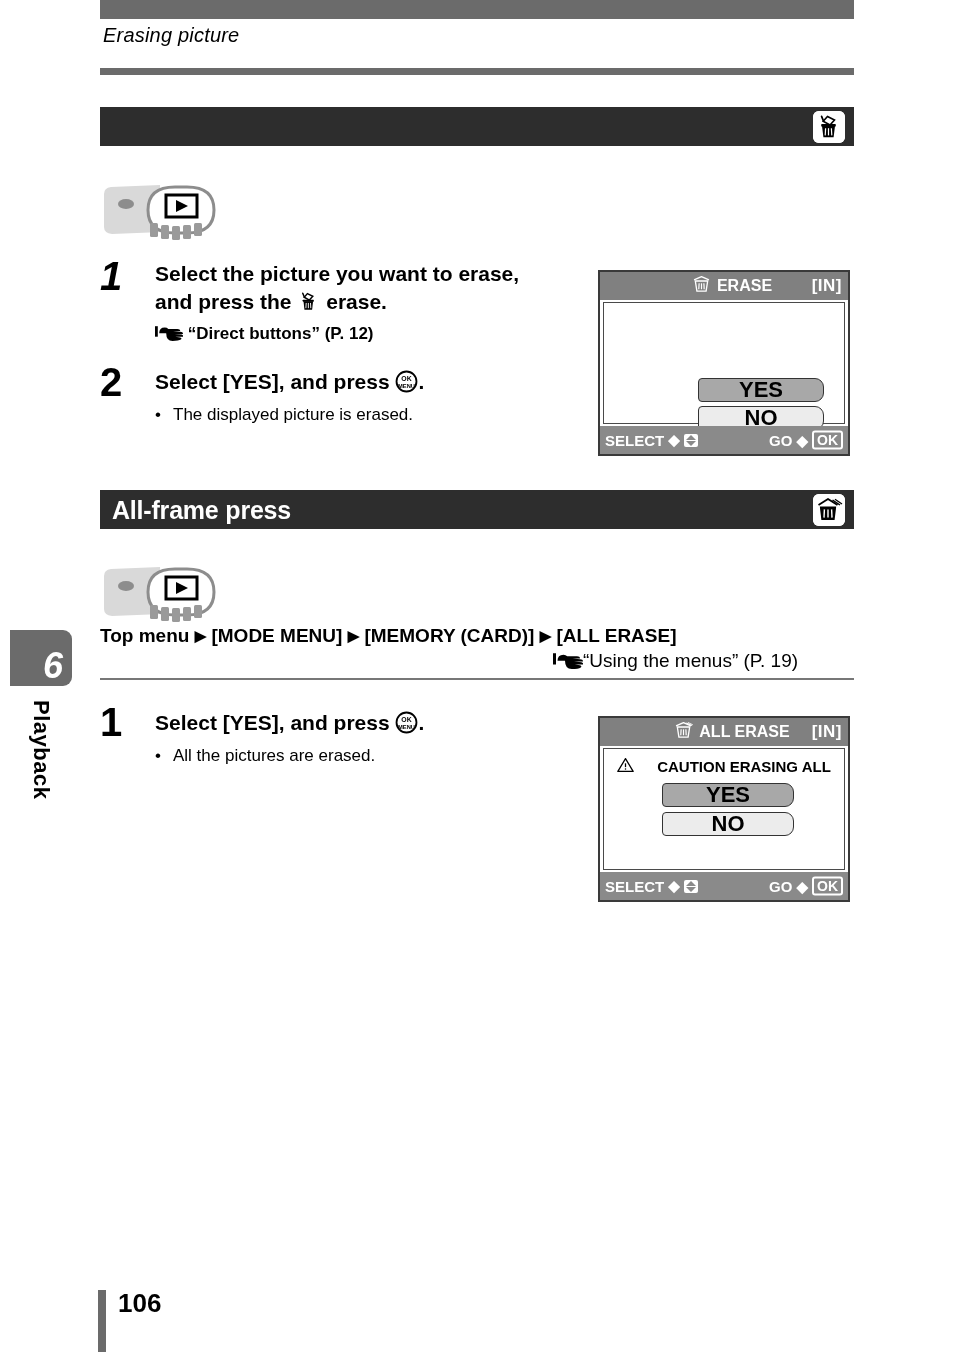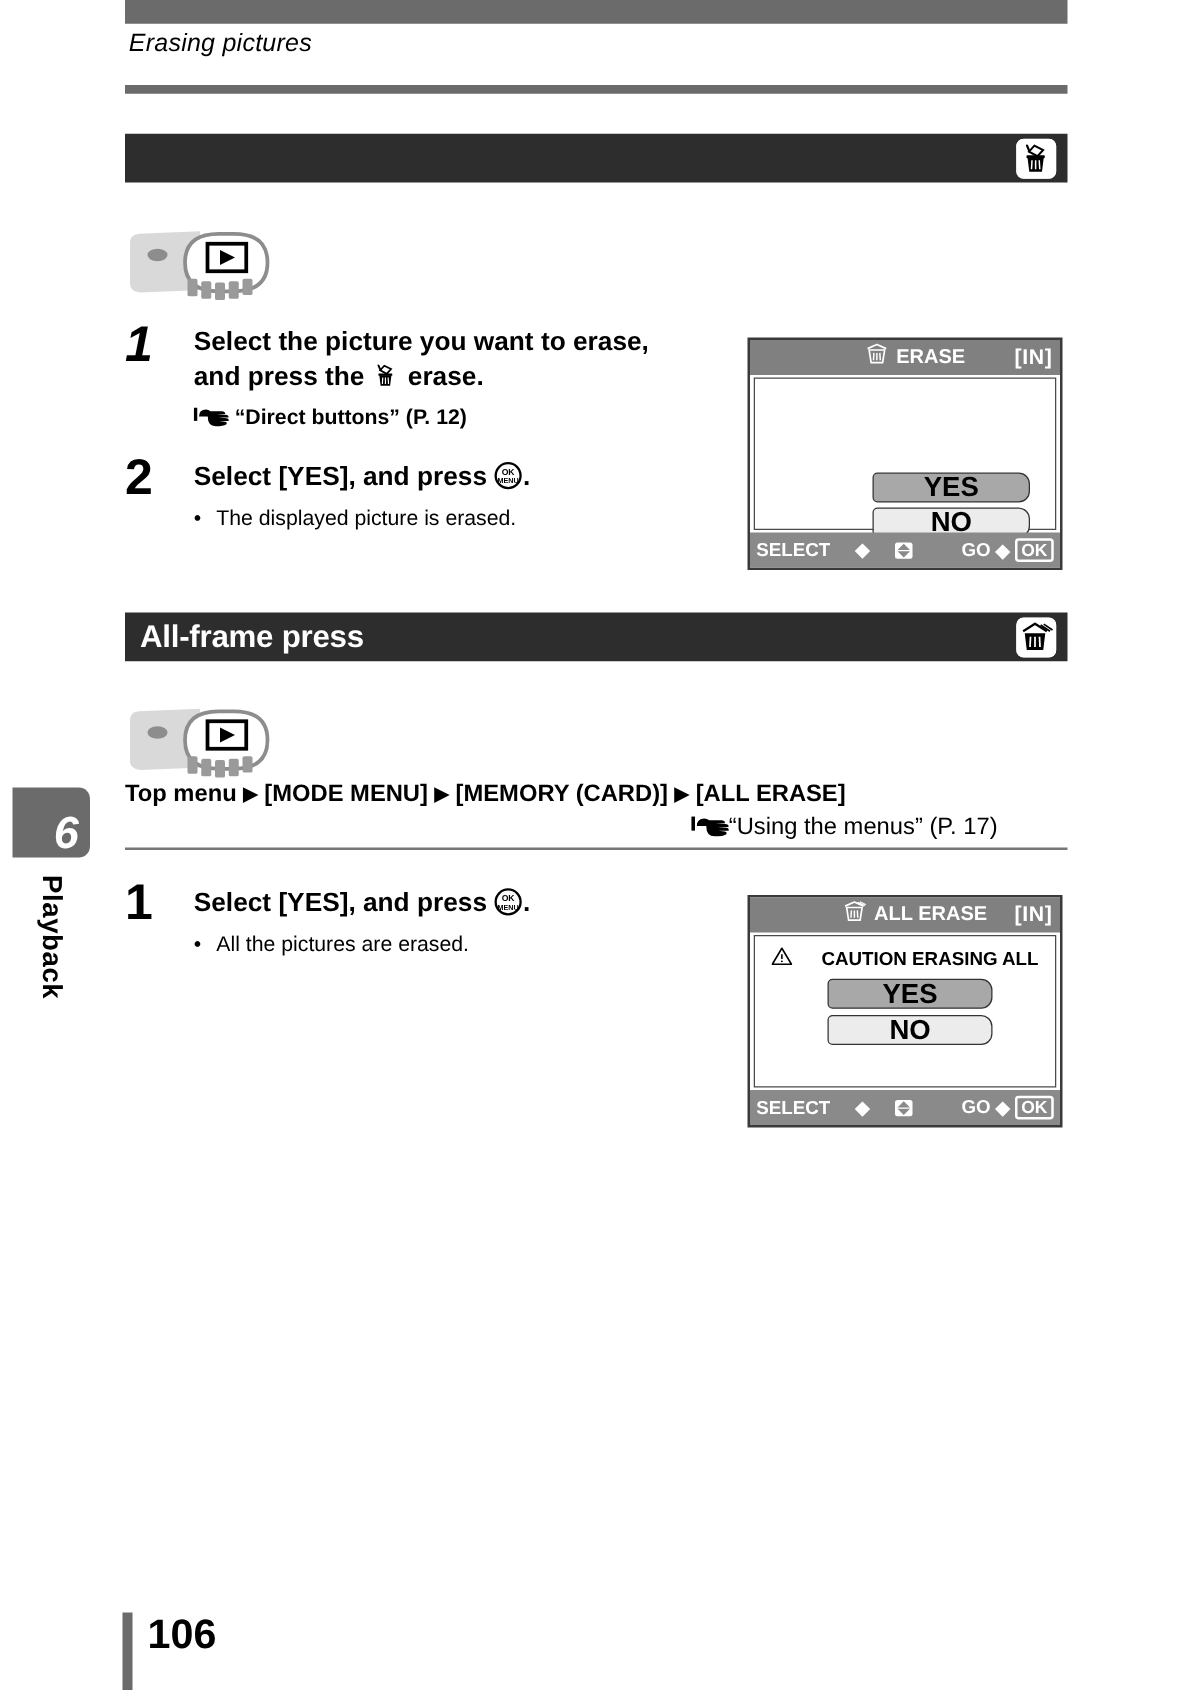--- a/index.html
+++ b/index.html
@@ -194,21 +194,21 @@
     background: #8a8a8a;
     color: #ffffff;
     font-size: 15px;
     font-weight: bold;
     box-sizing: border-box;
   }
   .lcd-foot .lft {
     position: absolute;
     left: 5px; top: 50%;
     transform: translateY(-50%);
-    display: flex; align-items: center; gap: 20px;
+    display: flex; align-items: center; gap: 4px;
   }
   .lcd-foot .rgt {
     position: absolute;
     right: 5px; top: 50%;
     transform: translateY(-50%);
     display: flex; align-items: center; gap: 4px;
   }
   .ok-box {
     border: 2px solid #ffffff;
     border-radius: 3px;
@@ -302,30 +302,30 @@
     left: 98px;
     top: 1290px;
     width: 8px;
     height: 62px;
     background: #6b6b6b;
   }
   .page-no {
     position: absolute;
     left: 118px;
     top: 1288px;
-    font-size: 33px;
+    font-size: 26px;
     font-weight: bold;
     color: #000;
   }
 </style>
 </head>
 <body>
 
 <div class="top-rule"></div>
-<div class="running-head">Erasing pictures</div>
+<div class="running-head">Erasing picture</div>
 <div class="head-rule"></div>
 
 <div class="section-bar" style="top:107px">
   <div class="badge">
     <svg width="32" height="32" viewBox="0 0 32 32">
       <rect x="0" y="0" width="32" height="32" rx="6" fill="#ffffff"></rect>
       <g fill="#000000">
 
         <path d="M14.5 5.5 L21.5 9.0 L17.0 14.0 L10.2 10.3 Z" fill="none" stroke="#000" stroke-width="1.6"></path>
 
@@ -495,21 +495,21 @@
   <span>[MEMORY (CARD)]</span>
   <span class="arrow">▶</span>
   <span>[ALL ERASE]</span>
 </div>
 <div class="ref-line" style="left:553px; top:650px">
   <span class="inline-glyph sm">
     <svg width="30" height="20" viewBox="0 0 40 26">
       <rect x="0" y="4" width="4" height="15" fill="#000"></rect>
       <path d="M6 14 q0 -8 8 -8 q3 0 5 2 l13 0 q4 0 4 3 l-10 0 l10 1 q4 0 4 3 l-12 0 l10 1 q3 1 2 3 l-11 0 l7 1 q3 1 1 3 q-3 2 -12 2 q-9 0 -9 -11 z" fill="#000"></path>
     </svg>
-  </span><span>“Using the menus” (P. 17)</span>
+  </span><span>“Using the menus” (P. 19)</span>
 </div>
 <div class="thin-rule" style="top:678px"></div>
 
 <div class="step-num plain" style="left:100px; top:702px">1</div>
 <div class="step-body" style="left:155px; top:709px; width:400px">
   <span>Select [YES], and press</span>
   <span class="inline-glyph">
     <svg width="23" height="23" viewBox="0 0 30 30">
       <circle cx="15" cy="15" r="13" fill="#ffffff" stroke="#000" stroke-width="2.4"></circle>
       <text x="15" y="14" font-family="'Liberation Sans', sans-serif" font-size="9" font-weight="bold" text-anchor="middle" fill="#000">OK</text>

